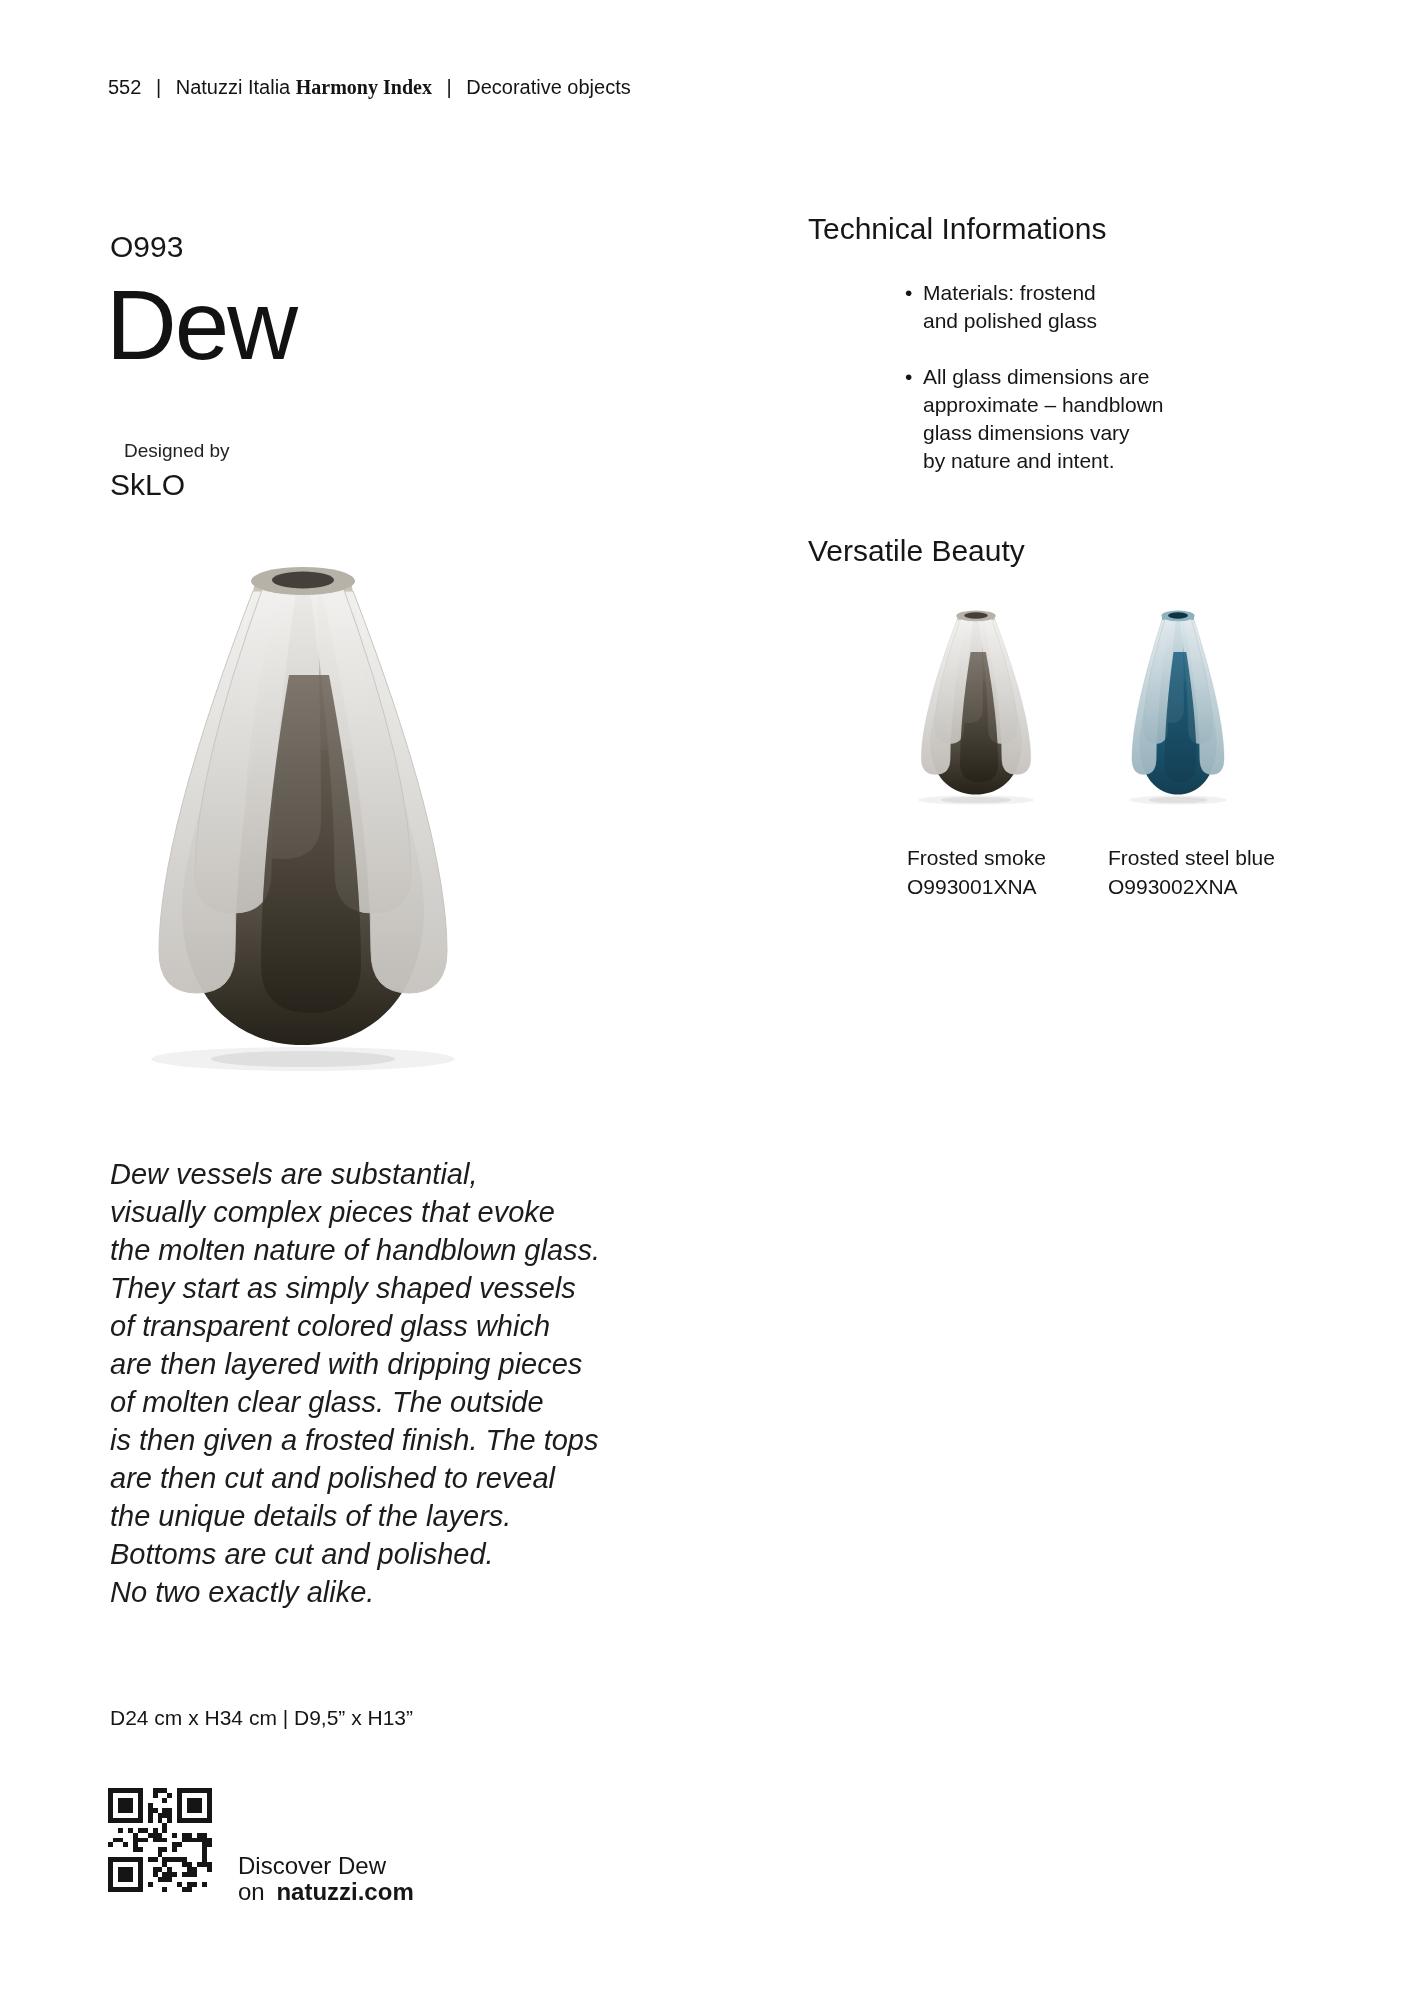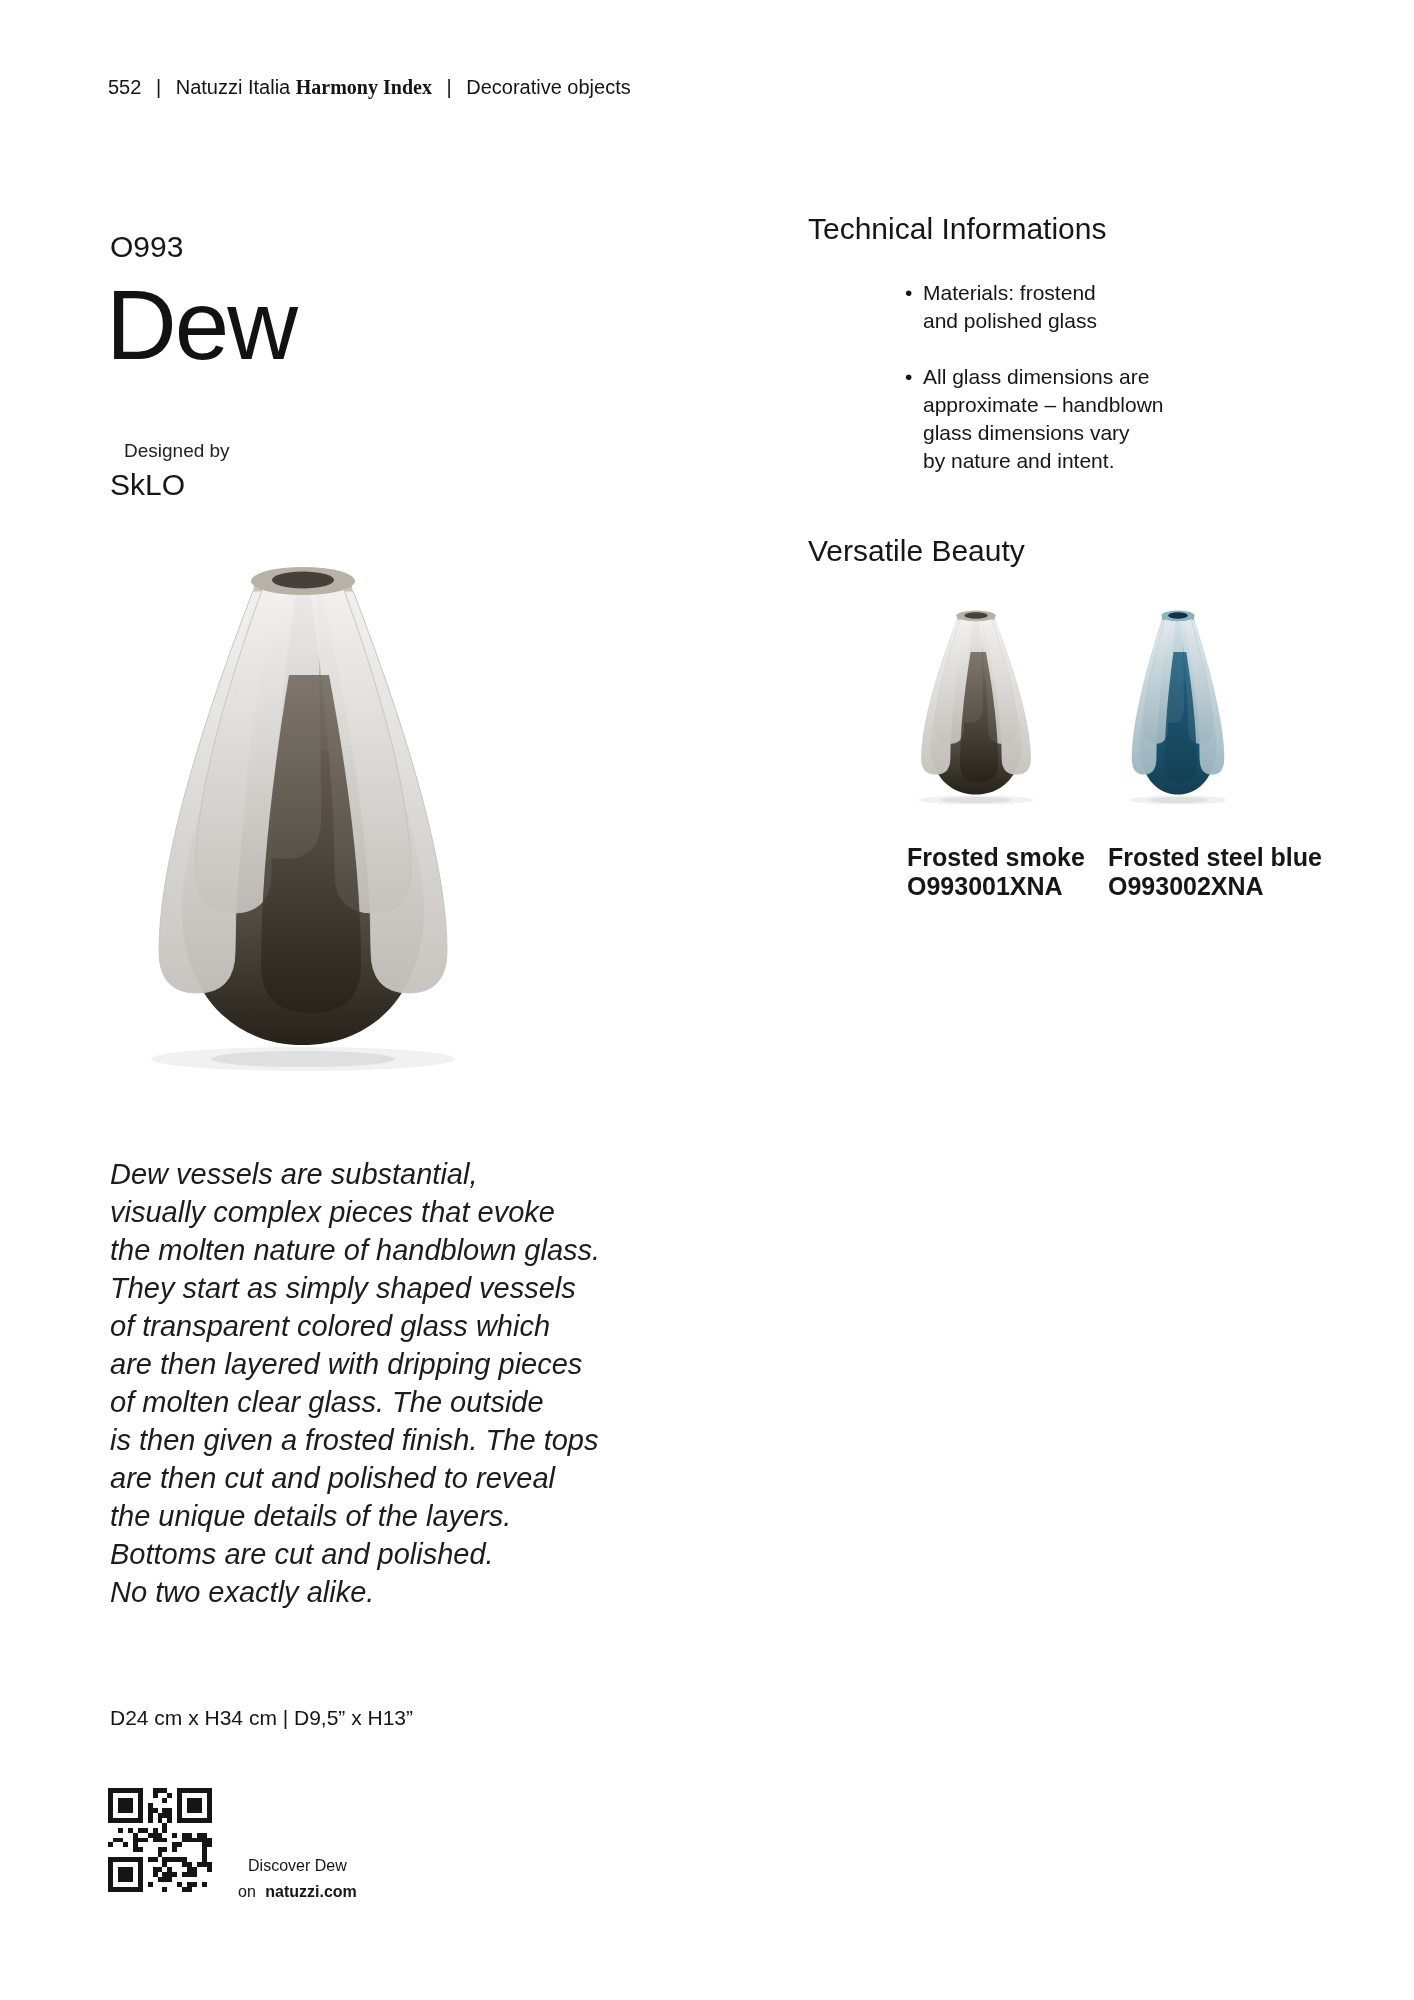--- a/index.html
+++ b/index.html
@@ -22,27 +22,27 @@
   .designer{left:110px;top:467px;font-size:30px;line-height:36px;}
   .main-image{left:103px;top:545px;width:400px;height:540px;}
   .tech-title{left:808px;top:211px;font-size:30px;line-height:36px;}
   .bullets{left:905px;top:279px;width:330px;font-size:21px;line-height:28px;}
   .bullet-item{display:flex;margin-bottom:28px;}
   .bullet-dot{width:18px;flex:0 0 18px;}
   .bullet-text{white-space:pre-line;}
   .versatile-title{left:808px;top:533px;font-size:30px;line-height:36px;}
   .variant-img-1{left:900px;top:602px;width:152px;height:208px;}
   .variant-img-2{left:1114px;top:602px;width:128px;height:208px;}
-  .variant-label{font-size:25px;line-height:29px;font-weight:bold;}
+  .variant-label{font-size:21px;line-height:29px;}
   .variant-label-1{left:907px;top:843px;}
   .variant-label-2{left:1108px;top:843px;}
   .description{left:110px;top:1155px;width:600px;font-size:29px;line-height:38px;color:#1c1c1c;white-space:pre-line;font-style:italic;}
   .dimensions{left:110px;top:1705px;font-size:21px;line-height:26px;}
   .qr{left:108px;top:1788px;width:104px;height:104px;}
-  .qr-caption{left:238px;top:1853px;font-size:16px;line-height:26px;text-align:center;}
+  .qr-caption{left:238px;top:1853px;font-size:24px;line-height:26px;}
   .qr-caption .bold{font-weight:bold;}
 </style>
 </head>
 <body>
 
 <div class="page">
 
   <header class="abs hdr">
     <span>552</span>
     <span class="sep">|</span>

